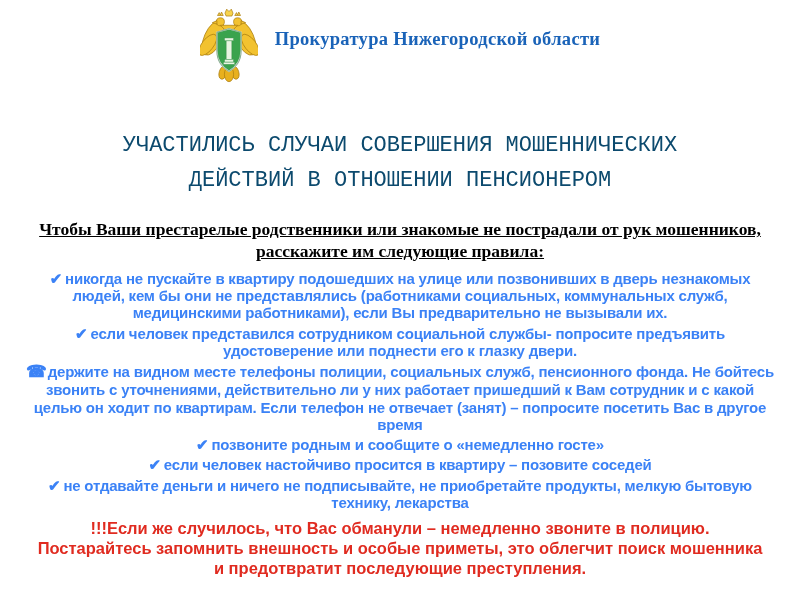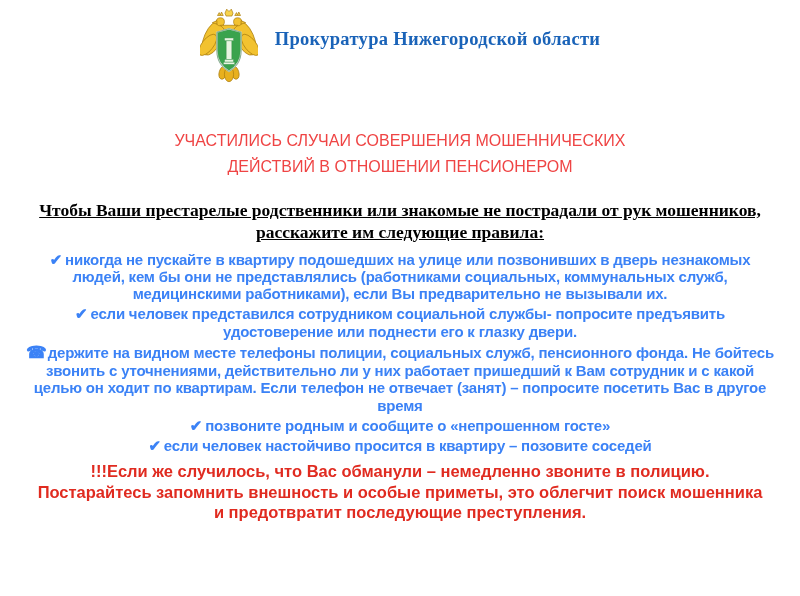--- a/index.html
+++ b/index.html
@@ -28,24 +28,24 @@
     font-weight: bold;
     color: #1a63b8;
     font-size: 18.5px;
     margin: 21px 0 0 0;
     letter-spacing: 0.3px;
     white-space: nowrap;
   }
 
   
   .title {
-    font-family: Liberation Sans, sans-serif;
+    font-family: Liberation Mono, monospace;
     font-weight: normal;
-    color: #ef4444;
-    font-size: 16px;
+    color: #0c4a6e;
+    font-size: 22px;
     line-height: 1.6;
     text-align: center;
     margin: 42px auto 0;
     width: 700px;
   }
 
   
   .content { width: 748px; margin: 0 auto; }
 
   .intro {
@@ -131,22 +131,23 @@
 
   <div class="content">
     <p class="intro">Чтобы Ваши престарелые родственники или знакомые не пострадали от рук мошенников, расскажите им следующие правила:</p>
 
     <p class="rule"><span class="bullet">✔</span><span>никогда не пускайте в квартиру подошедших на улице или позвонивших в дверь незнакомых людей, кем бы они не представлялись (работниками социальных, коммунальных служб, медицинскими работниками), если Вы предварительно не вызывали их.</span></p>
 
     <p class="rule"><span class="bullet">✔</span><span>если человек представился сотрудником социальной службы- попросите предъявить удостоверение или поднести его к глазку двери.</span></p>
 
     <p class="rule"><span class="bullet bullet-phone">☎</span><span>держите на видном месте телефоны полиции, социальных служб, пенсионного фонда. Не бойтесь звонить с уточнениями, действительно ли у них работает пришедший к Вам сотрудник и с какой целью он ходит по квартирам. Если телефон не отвечает (занят) – попросите посетить Вас в другое время</span></p>
 
-    <p class="rule"><span class="bullet">✔</span><span>позвоните родным и сообщите о «непрошенном госте»</span></p>
+    <p class="rule"><span class="bullet">✔</span><span>позвоните родным и сообщите о «немедленно госте»</span></p>
 
     <p class="rule"><span class="bullet">✔</span><span>если человек настойчиво просится в квартиру – позовите соседей</span></p>
 
 
+    <p class="rule"><span class="bullet">✔</span><span>не отдавайте деньги и ничего не подписывайте, не приобретайте продукты, мелкую бытовую технику, лекарства</span></p>
 
     <p class="warning">!!!Если же случилось, что Вас обманули – немедленно звоните в полицию. Постарайтесь запомнить внешность и особые приметы, это облегчит поиск мошенника и предотвратит последующие преступления.</p>
   </div>
 
 </div>
 
 </body></html>

